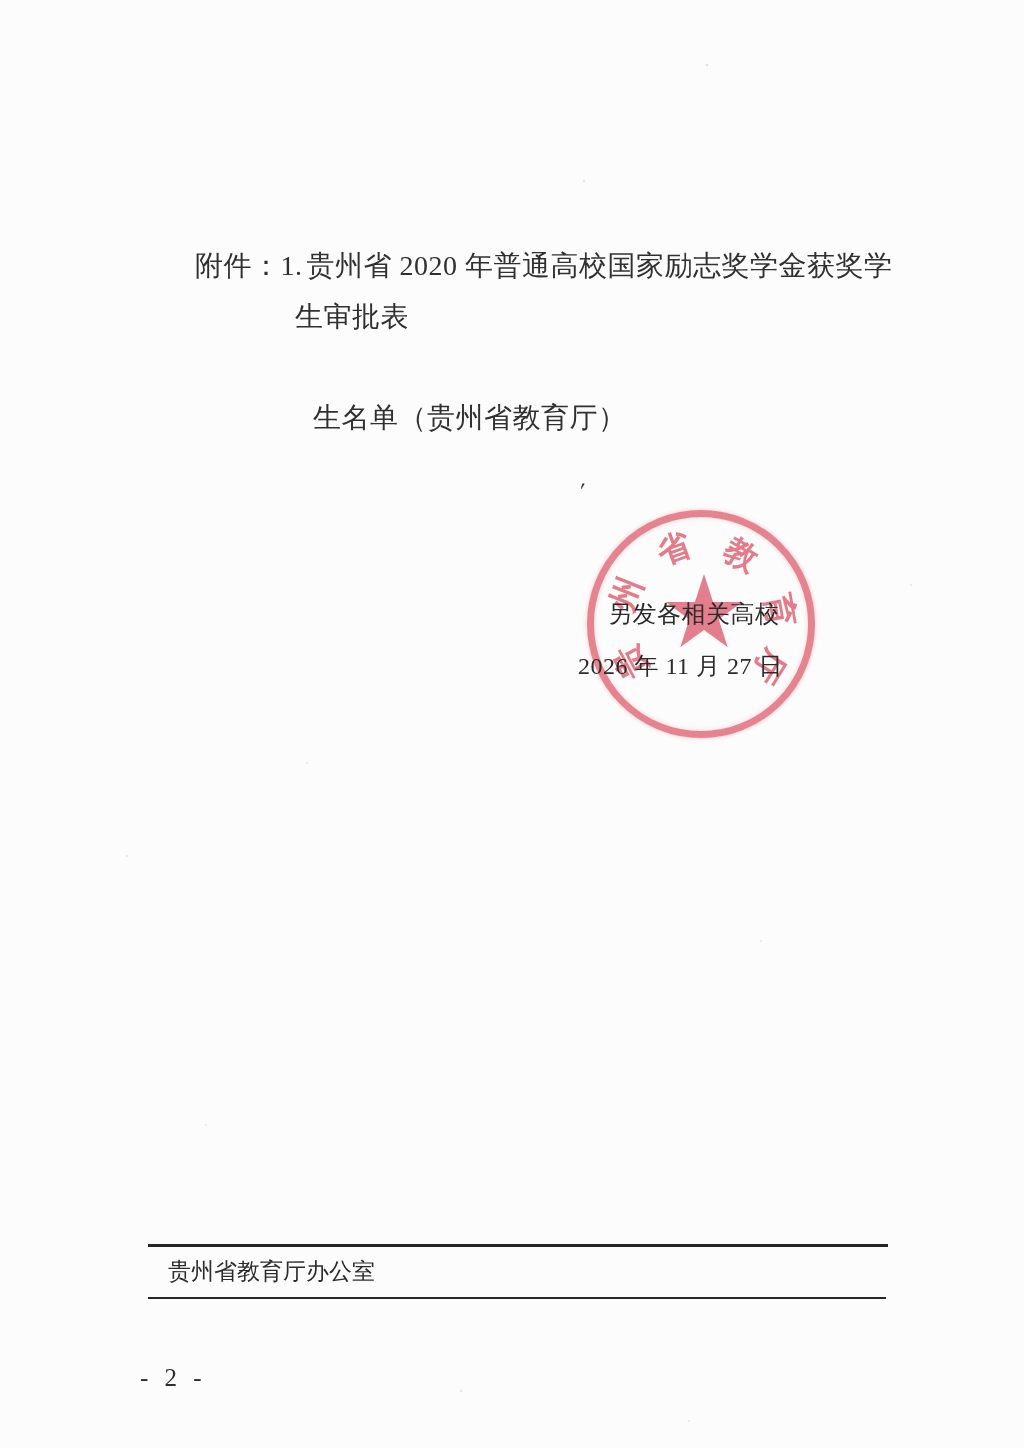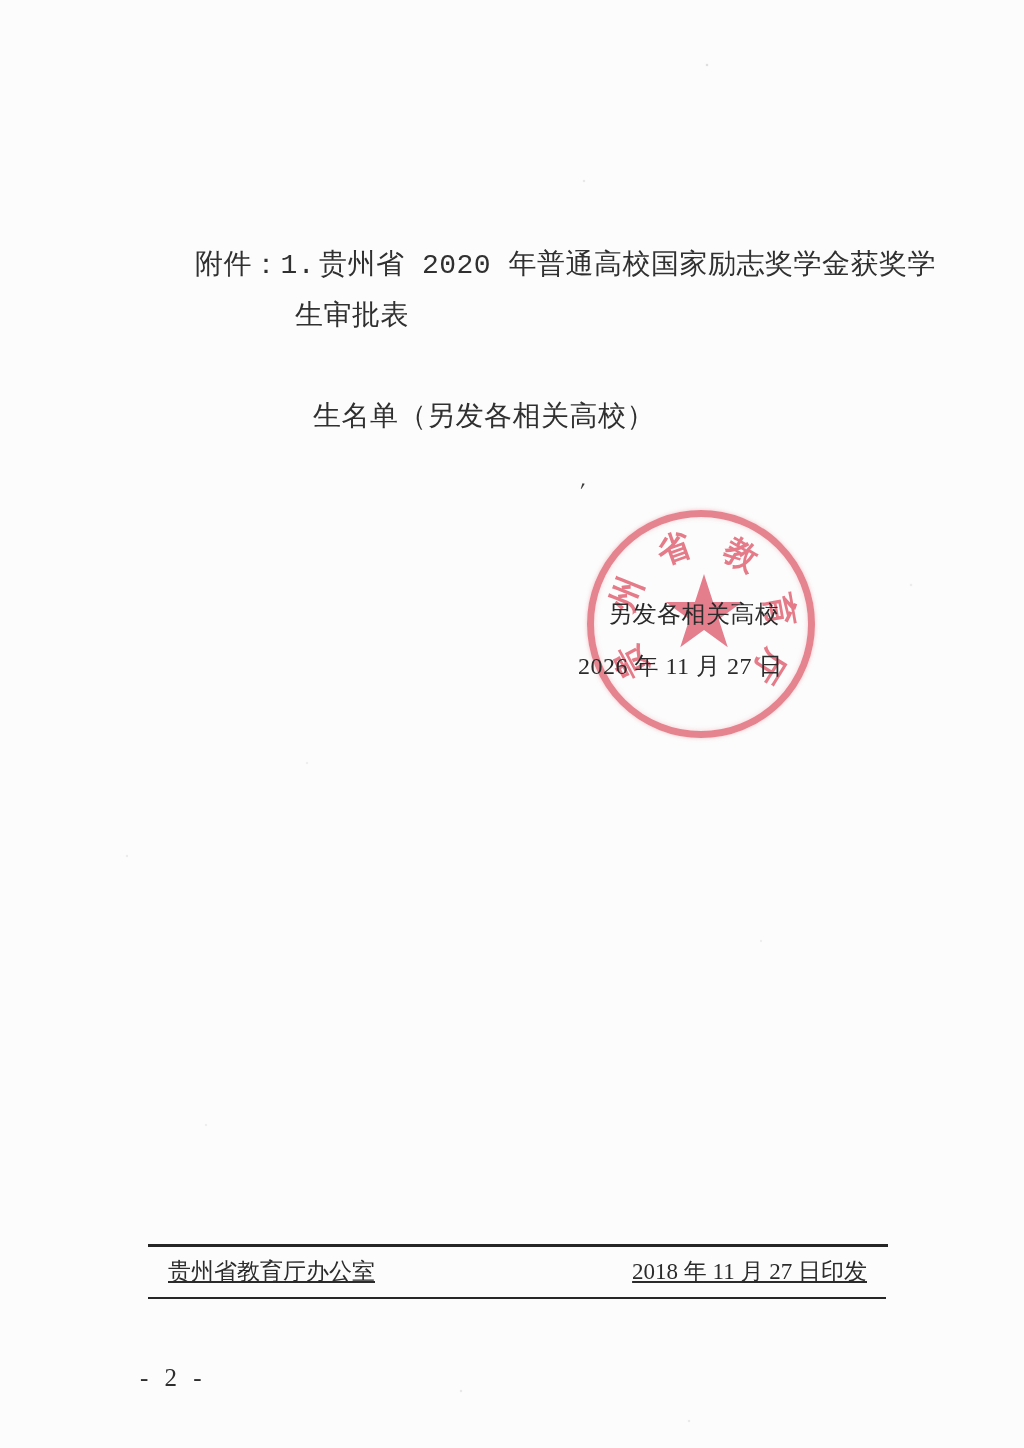--- a/index.html
+++ b/index.html
@@ -15,21 +15,20 @@
   }
 
   
   .att-line {
     position: absolute;
     font-size: 28px;
     line-height: 40px;
     letter-spacing: 0.5px;
     white-space: nowrap;
     color: #303030;
-    font-family: Liberation Mono, monospace;
   }
   .att-l1 { left: 195px; top: 246px; }
   .att-l2 { left: 295px; top: 297px; }
   .att-l3 { left: 280px; top: 348px; }
   .att-l4 { left: 313px; top: 398px; }
   .att-num  { margin-right: 4px; }
   .att-num2 { margin-right: 12px; letter-spacing: 3px; }
 
   
   .seal {
@@ -138,21 +137,20 @@
     top: 1256px;
     width: 740px;
     display: flex;
     justify-content: space-between;
     align-items: center;
     box-sizing: border-box;
     padding: 0 21px 0 20px;
     font-size: 23px;
     color: #2b2b2b;
     white-space: nowrap;
-    text-decoration: underline;
   }
 
   .page-num {
     position: absolute;
     left: 140px;
     top: 1364px;
     font-size: 25px;
     letter-spacing: 5px;
     color: #2e2e2e;
     white-space: nowrap;
@@ -163,21 +161,21 @@
 
 <div class="page">
 
   <div class="att-line att-l1">
     <span class="att-label">附件：</span><span class="att-num">1.</span><span>贵州省 2020 年普通高校国家励志奖学金获奖学</span>
   </div>
   <div class="att-line att-l2">
     <span>生审批表</span>
   </div>
   <div class="att-line att-l4">
-    <span>生名单（另发各相关高校）</span>
+    <span>生名单（贵州省教育厅）</span>
   </div>
 
   <div class="seal">
     <div class="seal-ring"></div>
     <svg class="seal-star" viewBox="0 0 100 100" aria-hidden="true">
       <path d="M50,8 L60.3,39.8 L93.7,39.8 L66.7,59.4 L77,91.2 L50,71.6 L23,91.2 L33.3,59.4 L6.3,39.8 L39.7,39.8 Z" fill="#dd5a6e"></path>
     </svg>
     <span class="seal-char a0">贵</span>
     <span class="seal-char a1">州</span>
     <span class="seal-char a2">省</span>
@@ -188,19 +186,18 @@
 
   <div class="sig-name">另发各相关高校</div>
   <div class="sig-date">2026 年 11 月 27 日</div>
 
   <span class="stray">′</span>
   <div class="speck"></div>
 
   <div class="rule rule-top"></div>
   <div class="footer-row">
     <span>贵州省教育厅办公室</span>
-    <span>2018 年 11 月 27 日印发</span>
   </div>
   <div class="rule rule-bottom"></div>
 
   <div class="page-num">- 2 -</div>
 
 </div>
 
 </body></html>

